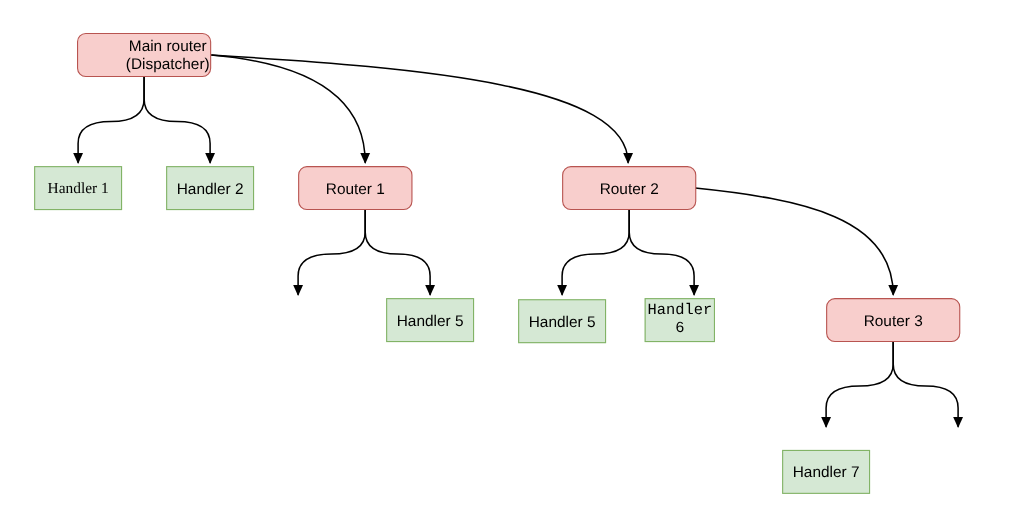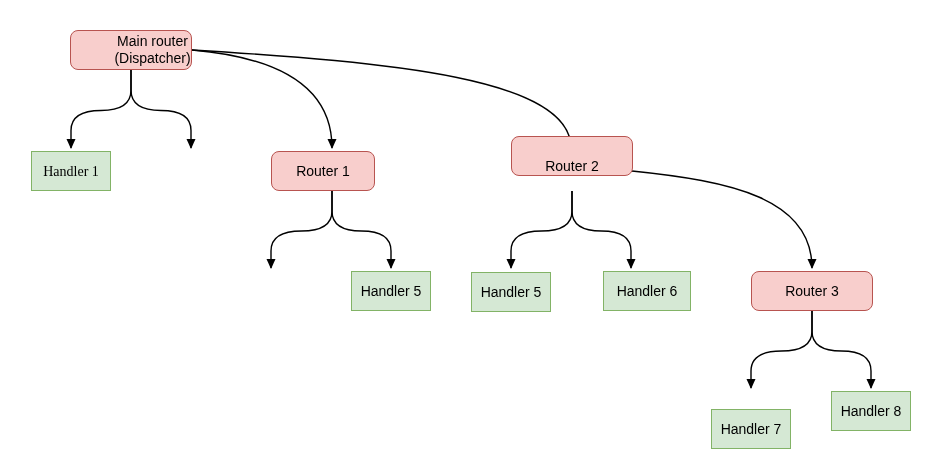--- a/index.html
+++ b/index.html
@@ -77,47 +77,47 @@
 
   <div class="node router" style="left:70px; top:30px; width:122px; height:40px;padding-left:43px;">
     <span class="node-label">Main router
 (Dispatcher)</span>
   </div>
 
   <div class="node handler" style="left:31px; top:151px; width:80px; height:40px;font-family:Liberation Serif, serif;">
     <span class="node-label">Handler 1</span>
   </div>
 
+  <div class="node handler" style="left:151px; top:151px; width:80px; height:40px;">
+    <span class="node-label">Handler 2</span>
+  </div>
 
   <div class="node router" style="left:271px; top:151px; width:104px; height:40px;">
     <span class="node-label">Router 1</span>
   </div>
 
-  <div class="node router" style="left:511px; top:136px; width:122px; height:40px;align-items:flex-end;">
+  <div class="node router" style="left:511px; top:151px; width:122px; height:40px;">
     <span class="node-label">Router 2</span>
   </div>
 
 
   <div class="node handler" style="left:351px; top:271px; width:80px; height:40px;">
     <span class="node-label">Handler 5</span>
   </div>
 
   <div class="node handler" style="left:471px; top:272px; width:80px; height:40px;">
     <span class="node-label">Handler 5</span>
   </div>
 
-  <div class="node handler" style="left:603px; top:271px; width:88px; height:40px;">
+  <div class="node handler" style="left:586px; top:271px; width:64px; height:40px;font-family:Liberation Mono, monospace;">
     <span class="node-label">Handler 6</span>
   </div>
 
   <div class="node router" style="left:751px; top:271px; width:122px; height:40px;">
     <span class="node-label">Router 3</span>
   </div>
 
   <div class="node handler" style="left:711px; top:409px; width:80px; height:40px;">
     <span class="node-label">Handler 7</span>
   </div>
 
-  <div class="node handler" style="left:831px; top:391px; width:80px; height:40px;">
-    <span class="node-label">Handler 8</span>
-  </div>
 
 </div>
 
 </body></html>

